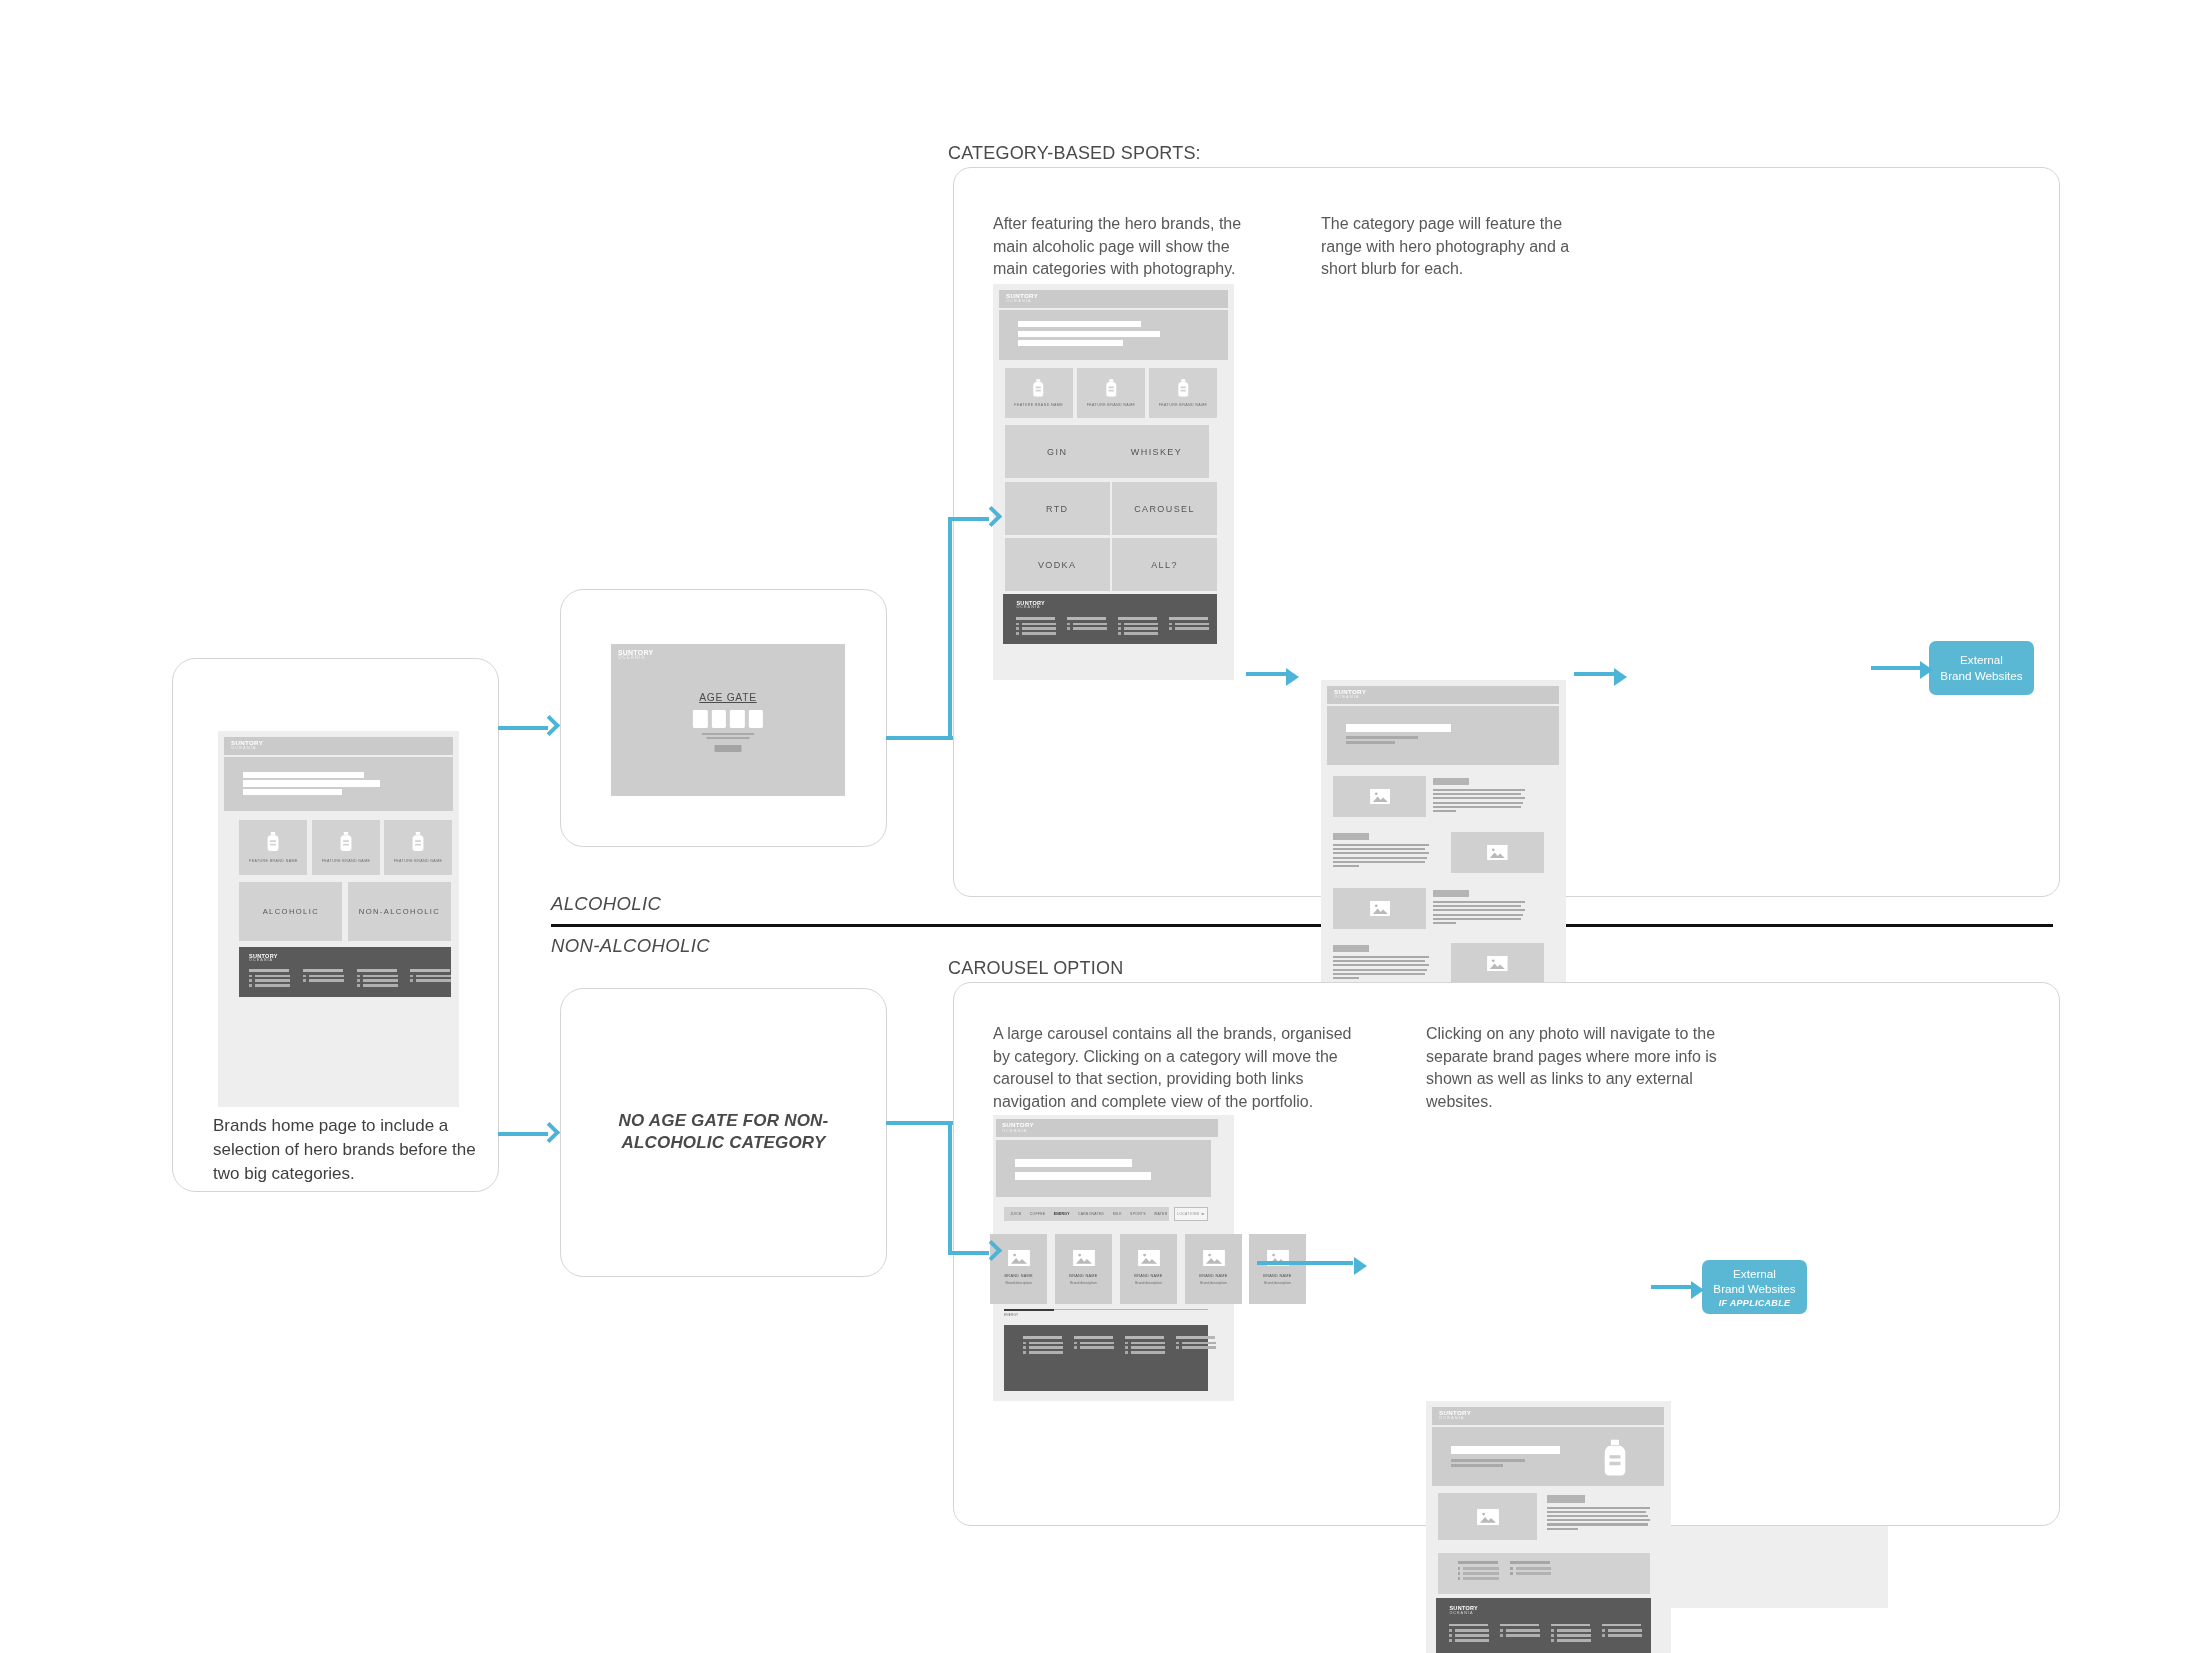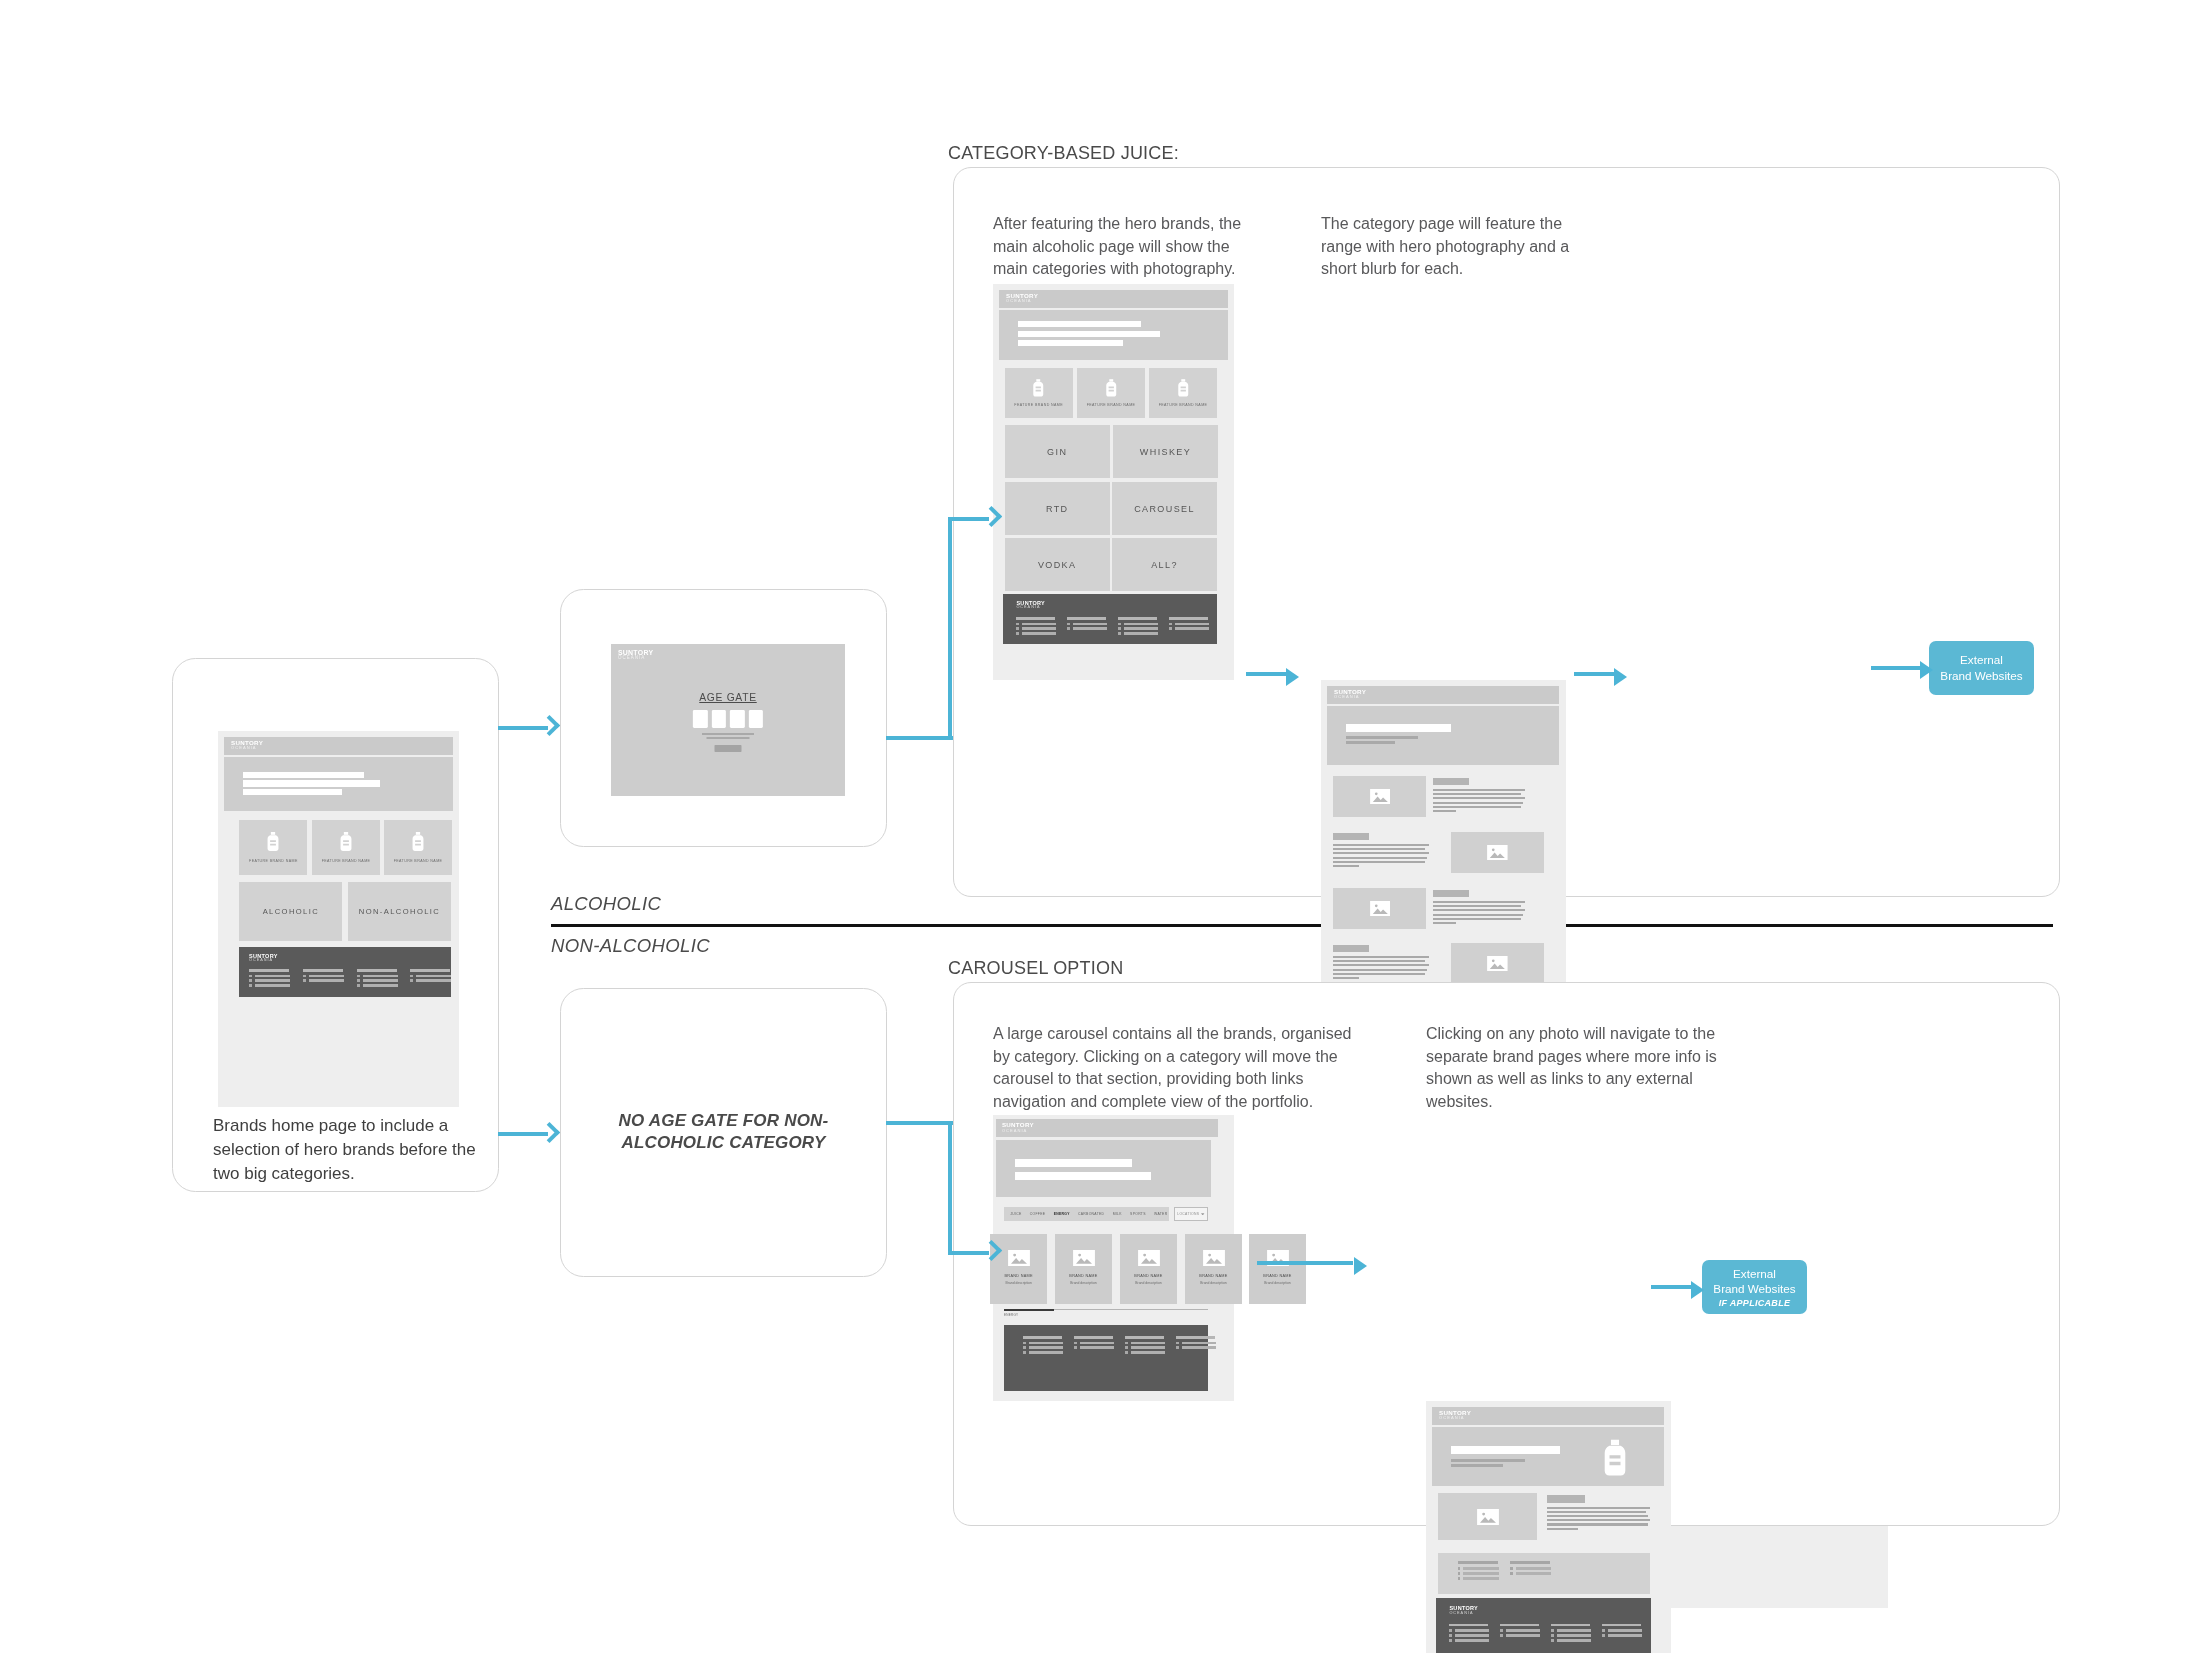--- a/index.html
+++ b/index.html
@@ -82,21 +82,21 @@
   .fcol-row{background:#b0b0b0;}
   .fdot{background:#a8a8a8;}
 
   svg{display:block;}
 </style>
 </head>
 <body>
 
 <div id="stage">
 
-  <div class="abs sec-title" style="left:948px;top:143px;">CATEGORY-BASED JUICE:</div>
+  <div class="abs sec-title" style="left:948px;top:143px;">CATEGORY-BASED SPORTS:</div>
 
   <div class="abs sec-title" style="left:948px;top:958px;">CAROUSEL OPTION</div>
 
   <div class="abs branch-label" style="left:551px;top:893px;">ALCOHOLIC</div>
   <div class="abs divider" style="left:551px;top:924px;width:1502px;"></div>
   <div class="abs branch-label" style="left:551px;top:935px;">NON-ALCOHOLIC</div>
 
   <div class="abs stepbox" style="left:172px;top:658px;width:327px;height:534px;">
 
     <div class="abs mock" style="left:45px;top:72px;width:241px;height:376px;">
@@ -277,21 +277,21 @@
         <svg width="14.5" height="18" viewBox="0 0 23 28">
             <g fill="#fff">
               <path d="M8.4 0h6.2v4.1h-6.2z"></path>
               <path d="M7.2 4.6c-2.4 1.2-3.6 3-3.6 5.6v13.6c0 2.3 1.4 3.7 3.6 3.7h8.6c2.2 0 3.6-1.4 3.6-3.7V10.2c0-2.6-1.2-4.4-3.6-5.6zm.1 7.2h8.4v2.6H7.3zm0 5.1h8.4v2.6H7.3z"></path>
             </g>
           </svg>
         <div class="fname" style="font-size:3.6px;margin-top:6.2px;">FEATURE BRAND NAME</div>
       </div>
 
       <div class="abs tile cat-label" style="left:11.7px;top:141px;width:105px;height:53px;font-size:9px;">GIN</div>
-      <div class="abs tile cat-label" style="left:120px;top:141px;width:105px;height:53px;font-size:9px;">WHISKEY</div>
+      <div class="abs tile cat-label" style="left:111px;top:141px;width:105px;height:53px;font-size:9px;">WHISKEY</div>
       <div class="abs tile cat-label" style="left:11.7px;top:198px;width:105px;height:53px;font-size:9px;">RTD</div>
       <div class="abs tile cat-label" style="left:119px;top:198px;width:105px;height:53px;font-size:9px;">CAROUSEL</div>
       <div class="abs tile cat-label" style="left:11.7px;top:254px;width:105px;height:53px;font-size:9px;">VODKA</div>
       <div class="abs tile cat-label" style="left:119px;top:254px;width:105px;height:53px;font-size:9px;">ALL?</div>
 
       <div class="abs footer" style="left:9.6px;top:310px;width:214px;height:50px;">
         <div class="logo light abs" style="left:13.8px;top:6.9px;">
           <span class="n1" style="font-size:5.5px;">SUNTORY</span>
           <span class="n2" style="font-size:3.8px;">OCEANIA</span>
         </div>

